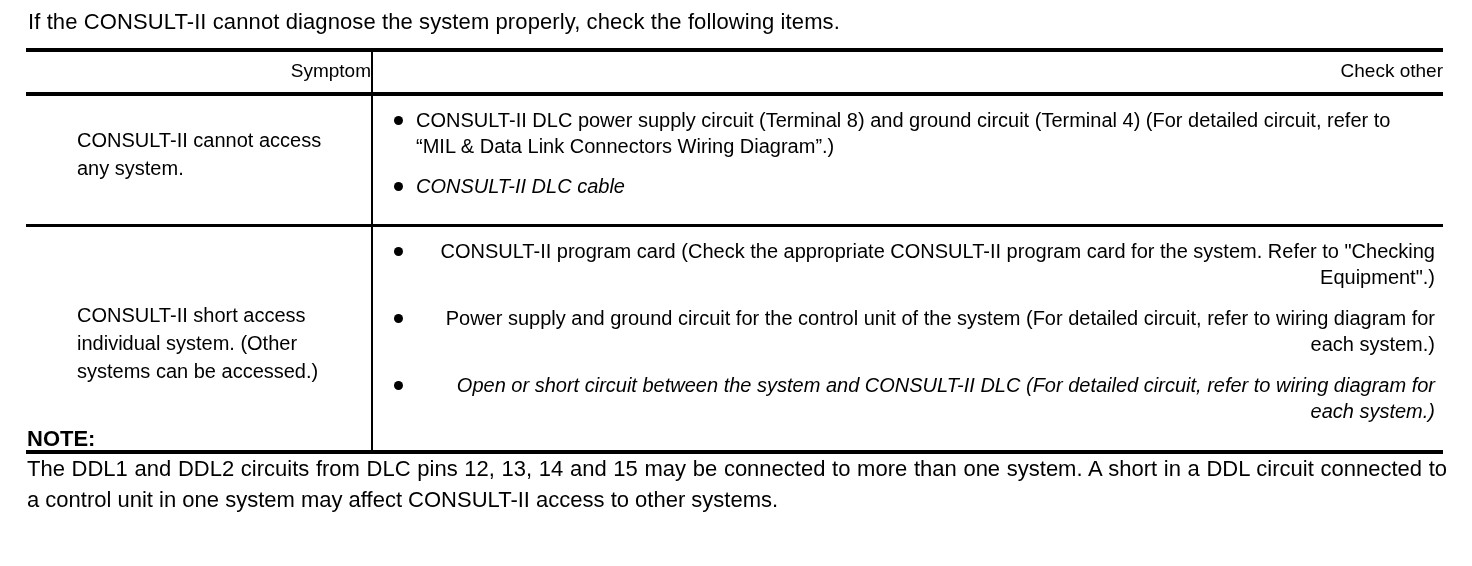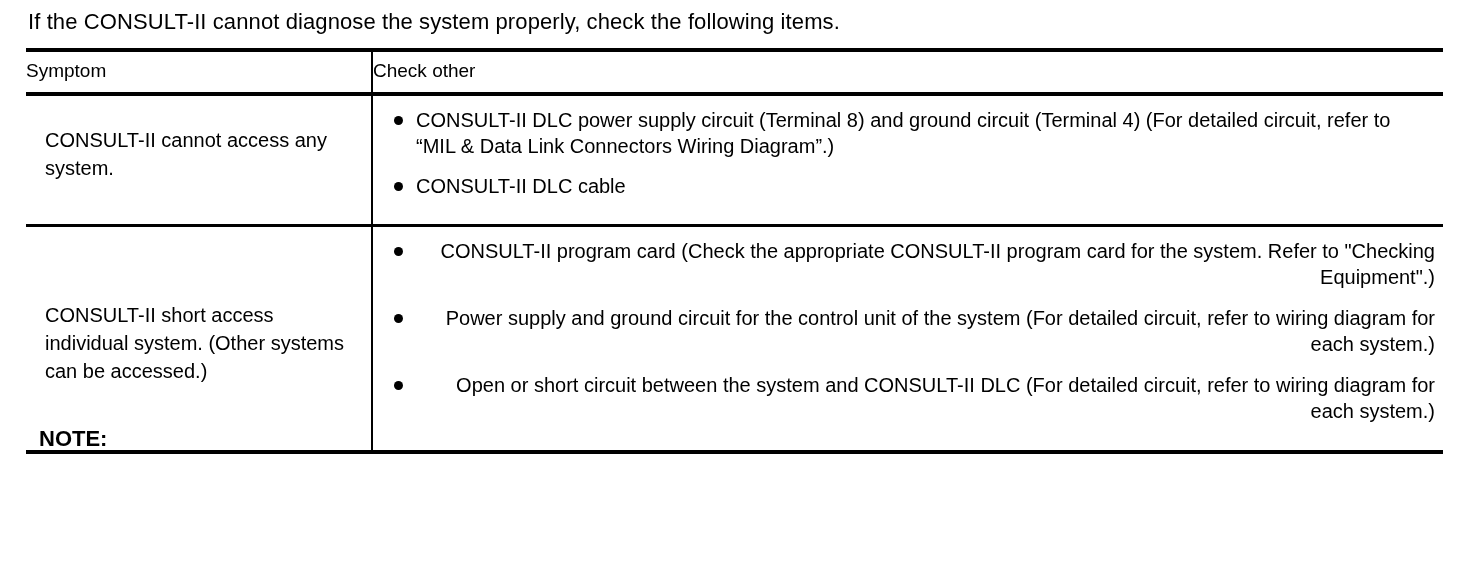--- a/index.html
+++ b/index.html
@@ -44,21 +44,21 @@
     border-collapse: collapse;
     table-layout: fixed;
   }
   .table col.c-symptom { width: 346px; }
   .table col.c-check   { width: 1071px; }
 
   .table .rule-top    { border-top: 4px solid #000; }
   .table .rule-bottom { border-bottom: 4px solid #000; }
 
   .hdr-cell {
-    text-align: left;
+    text-align: right;
     font-size: 19px;
     line-height: 24px;
     padding: 7px 0 9px 0;
     font-weight: normal;
   }
   .hdr-cell.symptom { border-right: 2px solid #000; }
 
   .body-row > td {
     vertical-align: top;
     padding: 0;
@@ -71,39 +71,39 @@
   }
   .body-row td.check-cell {
     padding: 11px 8px 11px 19px;
     font-size: 20px;
     line-height: 26px;
   }
 
   .row-divider > td { border-top: 3px solid #000; }
 
   
-  .symptom-cell .sym-inner { display: block; }
+  .symptom-cell .sym-inner { display: block; margin-left: 32px; }
   .row1 td.symptom-cell .sym-inner { padding-top: 16px; }
   .row2 td.symptom-cell .sym-inner { padding-top: 60px; }
 
   
   ul.checks {
     list-style: none;
     margin: 0;
     padding: 0;
   }
   ul.checks li {
     position: relative;
     padding-left: 24px;
     margin: 0 0 11px 0;
     font-size: 20px;
     line-height: 26px;
     text-indent: 0;
   }
-  ul.checks li:last-child { margin-bottom: 0; }
+  ul.checks li:last-child { margin-bottom: 0; font-style: italic; }
   ul.checks li .bullet {
     position: absolute;
     left: 2px;
     top: 9px;
     width: 9px;
     height: 9px;
     border-radius: 50%;
     background: #000;
   }
 
@@ -114,21 +114,20 @@
   .note {
     position: absolute;
     left: 27px;
     top: 424px;
     width: 1420px;
   }
   .note-title {
     font-size: 22px;
     line-height: 29px;
     font-weight: bold;
-    margin-left: 12px;
   }
   .note-body {
     font-size: 22px;
     line-height: 31px;
     text-align: justify;
   }
 </style>
 </head>
 <body>
 
@@ -192,15 +191,16 @@
       <tr>
         <td class="rule-bottom" style="height:0;padding:0;border-right:2px solid #000;"></td>
         <td class="rule-bottom" style="height:0;padding:0;"></td>
       </tr>
 
     </tbody>
   </table>
 
   <div class="note">
     <div class="note-title">NOTE:</div>
+    <div class="note-body">The DDL1 and DDL2 circuits from DLC pins 12, 13, 14 and 15 may be connected to more than one system. A short in a DDL circuit connected to a control unit in one system may affect CONSULT-II access to other systems.</div>
   </div>
 
 </div>
 
 </body></html>

